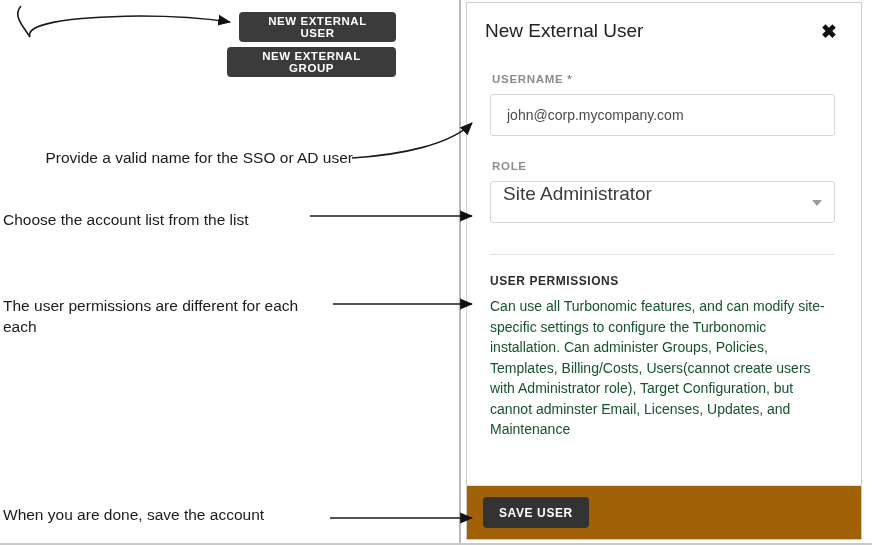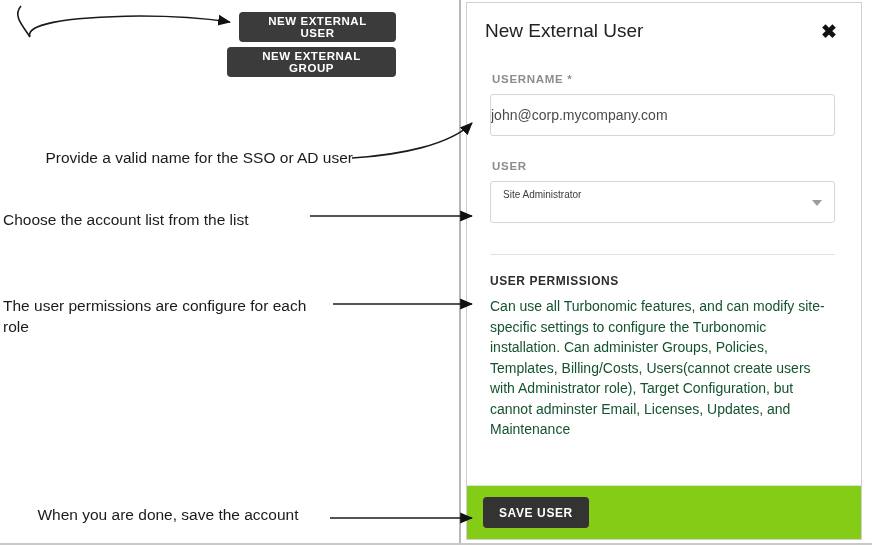--- a/index.html
+++ b/index.html
@@ -110,21 +110,21 @@
     margin: 0 0 9px 2px;
   }
   .text-input {
     display: block;
     width: 100%;
     height: 42px;
     box-sizing: border-box;
     border: 1px solid #d6d6d6;
     border-radius: 3px;
     background: #ffffff;
-    padding: 0 0;
+    padding: 0 16px;
     font-family: "Liberation Sans", sans-serif;
     font-size: 14px;
     color: #4b4b4b;
     outline: none;
   }
   .field-gap { height: 24px; }
   .select-wrap {
     position: relative;
     width: 100%;
     height: 42px;
@@ -132,21 +132,21 @@
   .select-box {
     width: 100%;
     height: 42px;
     box-sizing: border-box;
     border: 1px solid #d6d6d6;
     border-radius: 3px;
     background: #ffffff;
     padding: 0 30px 16px 12px;
     display: flex;
     align-items: center;
-    font-size: 10px;
+    font-size: 19px;
     color: #3d3d3d;
     cursor: pointer;
   }
   .caret {
     position: absolute;
     right: 13px;
     top: 50%;
     margin-top: -2px;
     width: 0; height: 0;
     border-left: 5px solid transparent;
@@ -169,21 +169,21 @@
   .perm-text {
     font-size: 14px;
     line-height: 20.5px;
     color: #14532d;
     margin: 0;
     max-width: 360px;
   }
   .panel-foot {
     flex: 0 0 auto;
     height: 54px;
-    background: #84cc16;
+    background: #a16207;
     border-top: 1px solid #e0e0e0;
     display: flex;
     align-items: center;
     padding-left: 16px;
     box-sizing: border-box;
   }
   .save-btn {
     background: #333333;
     color: #ffffff;
     border: none;
@@ -214,39 +214,39 @@
 
   <button class="dark-btn" style="left:239px; top:12px; width:157px; height:30px;">NEW EXTERNAL USER</button>
 
   <button class="dark-btn" style="left:227px; top:47px; width:169px; height:30px;">NEW EXTERNAL GROUP</button>
 
 
   <div class="anno" style="left:3px; top:147px; width:350px;text-align:right;">Provide a valid name for the SSO or AD user</div>
 
   <div class="anno" style="left:3px; top:209px; width:330px;">Choose the account list from the list</div>
 
-  <div class="anno" style="left:3px; top:295px; width:330px;">The user permissions are configure for each role</div>
-
-  <div class="anno" style="left:3px; top:504px; width:330px;text-align:center;">When you are done, save the account</div>
+  <div class="anno" style="left:3px; top:295px; width:330px;">The user permissions are different for each each</div>
+
+  <div class="anno" style="left:3px; top:504px; width:330px;">When you are done, save the account</div>
 
   <div id="flyout">
 
     <div class="panel-head">
       <div class="panel-title">New External User</div>
       <div class="close-icon">✖</div>
     </div>
 
     <div class="panel-body">
 
       <div class="field-label">USERNAME *</div>
       <input class="text-input" type="text" value="john@corp.mycompany.com" style="">
 
       <div class="field-gap"></div>
 
-      <div class="field-label">USER</div>
+      <div class="field-label">ROLE</div>
       <div class="select-wrap">
         <div class="select-box">
           <span>Site Administrator</span>
         </div>
         <span class="caret"></span>
       </div>
 
       <div class="divider"></div>
 
       <div class="perm-heading">USER PERMISSIONS</div>

